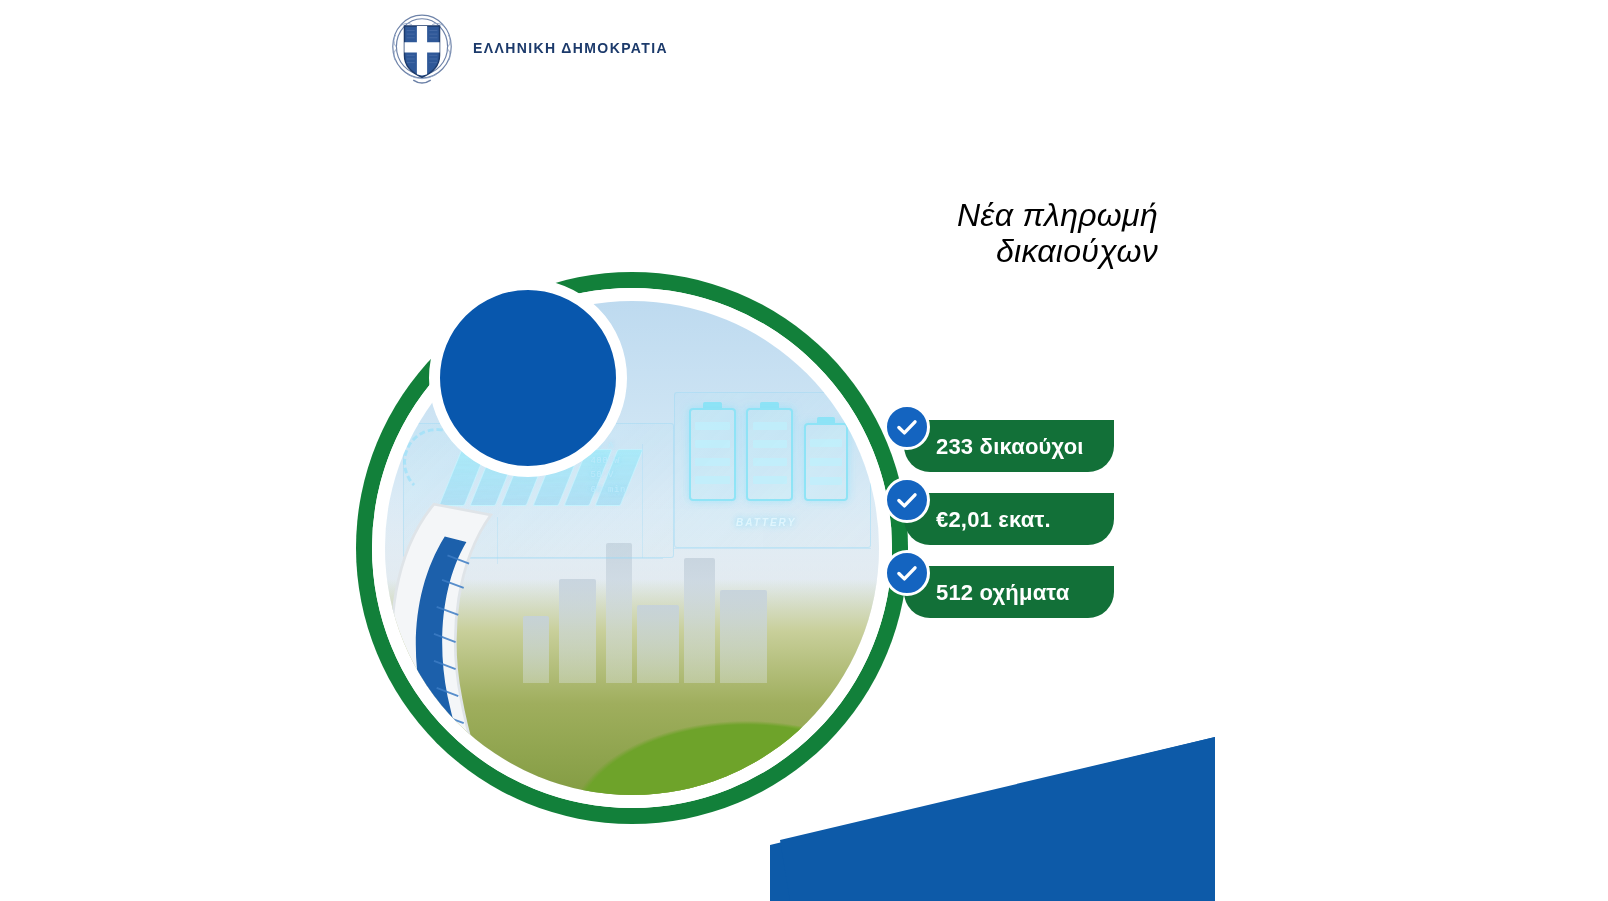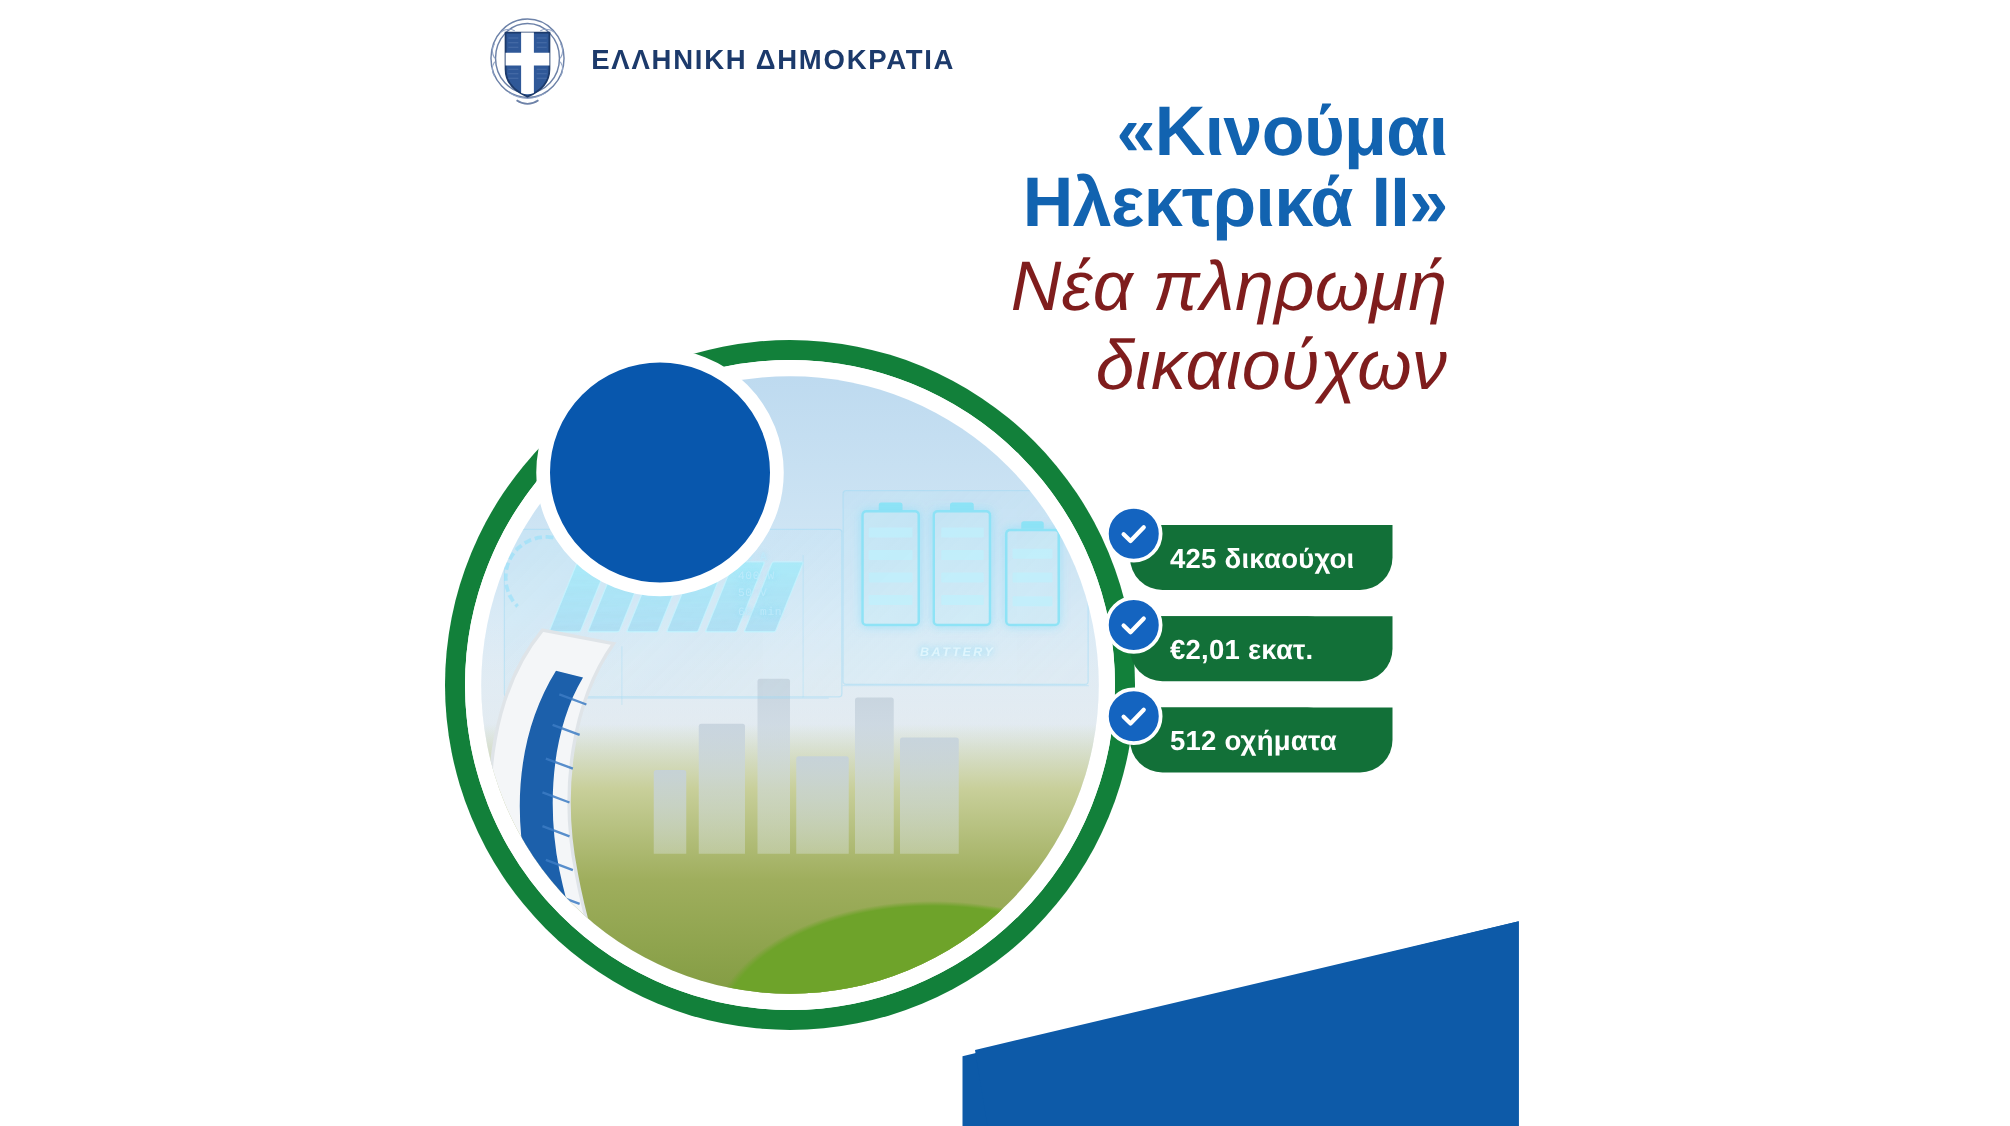--- a/index.html
+++ b/index.html
@@ -17,21 +17,21 @@
   }
 
   
   #header-lockup {
     position: absolute; left: 385px; top: 10px;
     display: flex; align-items: center; gap: 14px;
   }
   #emblem { width: 74px; height: 76px; display: block; }
   #header-text { display: flex; flex-direction: column; line-height: 1.16; }
   #org-name {
-    font-size: 22px; font-weight: 700; color: #1c3a6b;
+    font-size: 14px; font-weight: 700; color: #1c3a6b;
     letter-spacing: 1.4px; white-space: nowrap;
   }
   #ministry-name {
     font-size: 20px; font-weight: 400; color: #24456f;
     letter-spacing: 0.5px; white-space: nowrap; margin-top: 3px;
   }
 
   
   #headline-block {
     position: absolute; right: 450px; top: 76px;
@@ -39,22 +39,22 @@
   }
   .headline-line {
     font-size: 56px; font-weight: 700; color: #1263b0;
     letter-spacing: -0.5px; line-height: 1.02; white-space: nowrap;
   }
   #subheadline-block {
     position: absolute; right: 450px; top: 198px;
     width: 640px; text-align: right;
   }
   .subheadline-line {
-    font-size: 56px; font-style: italic; font-weight: 400;
-    color: #7f1d1d; line-height: 1.12; white-space: nowrap;
+    font-size: 32px; font-style: italic; font-weight: 400;
+    color: #000000; line-height: 1.12; white-space: nowrap;
     letter-spacing: 0.3px;
   }
 
   
   #blue-wedge {
     position: absolute; left: 0; top: 0; width: 1608px; height: 901px;
     pointer-events: none;
   }
 
   
@@ -217,24 +217,20 @@
         <path d="M29,28 H40 M29,33 H40 M29,38 H40 M60,28 H71 M60,33 H71 M60,38 H71"></path>
         <path d="M29,62 H40 M29,67 H40 M29,72 H40 M60,62 H71 M60,67 H71 M60,72 H71"></path>
       </g>
       <path d="M38,96 Q50,104 62,96" fill="none" stroke="#6d82a8" stroke-width="2"></path>
     </svg>
     <div id="header-text">
       <div id="org-name">ΕΛΛΗΝΙΚΗ ΔΗΜΟΚΡΑΤΙΑ</div>
     </div>
   </div>
 
-  <div id="headline-block">
-    <div class="headline-line">«Κινούμαι</div>
-    <div class="headline-line">Ηλεκτρικά ΙΙ»</div>
-  </div>
   <div id="subheadline-block">
     <div class="subheadline-line">Νέα πληρωμή</div>
     <div class="subheadline-line">δικαιούχων</div>
   </div>
 
   <div id="hero-circle">
     <div id="hero-photo">
 
       <div class="bldg" style="left:36%; width:7%;  height:20%;"></div>
       <div class="bldg" style="left:45%; width:5%;  height:27%;"></div>
@@ -304,21 +300,21 @@
   <div id="stats">
 
     <div class="stat-row">
       <div class="stat-pill-top"></div>
       <div class="stat-pill"></div>
       <div class="stat-check">
         <svg viewBox="0 0 24 24" aria-hidden="true">
           <path d="M4.5 12.4 L9.6 17.4 L19.4 7.2" fill="none" stroke="#ffffff" stroke-width="3.1" stroke-linecap="round" stroke-linejoin="round"></path>
         </svg>
       </div>
-      <div class="stat-label">425 δικαούχοι</div>
+      <div class="stat-label">233 δικαούχοι</div>
     </div>
 
     <div class="stat-row">
       <div class="stat-pill-top"></div>
       <div class="stat-pill"></div>
       <div class="stat-check">
         <svg viewBox="0 0 24 24" aria-hidden="true">
           <path d="M4.5 12.4 L9.6 17.4 L19.4 7.2" fill="none" stroke="#ffffff" stroke-width="3.1" stroke-linecap="round" stroke-linejoin="round"></path>
         </svg>
       </div>

